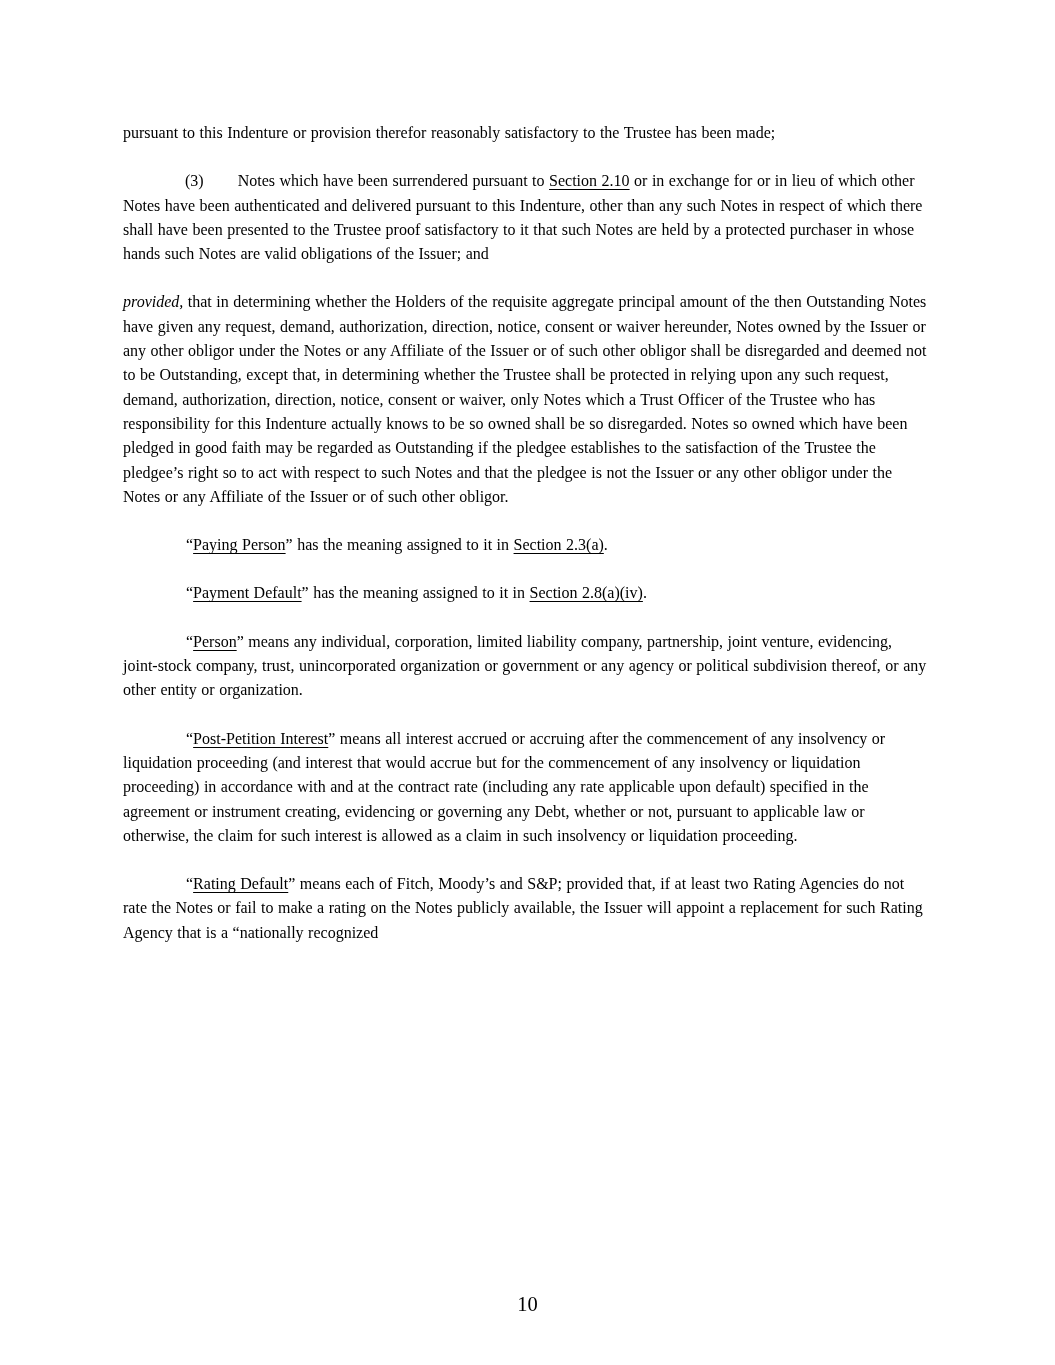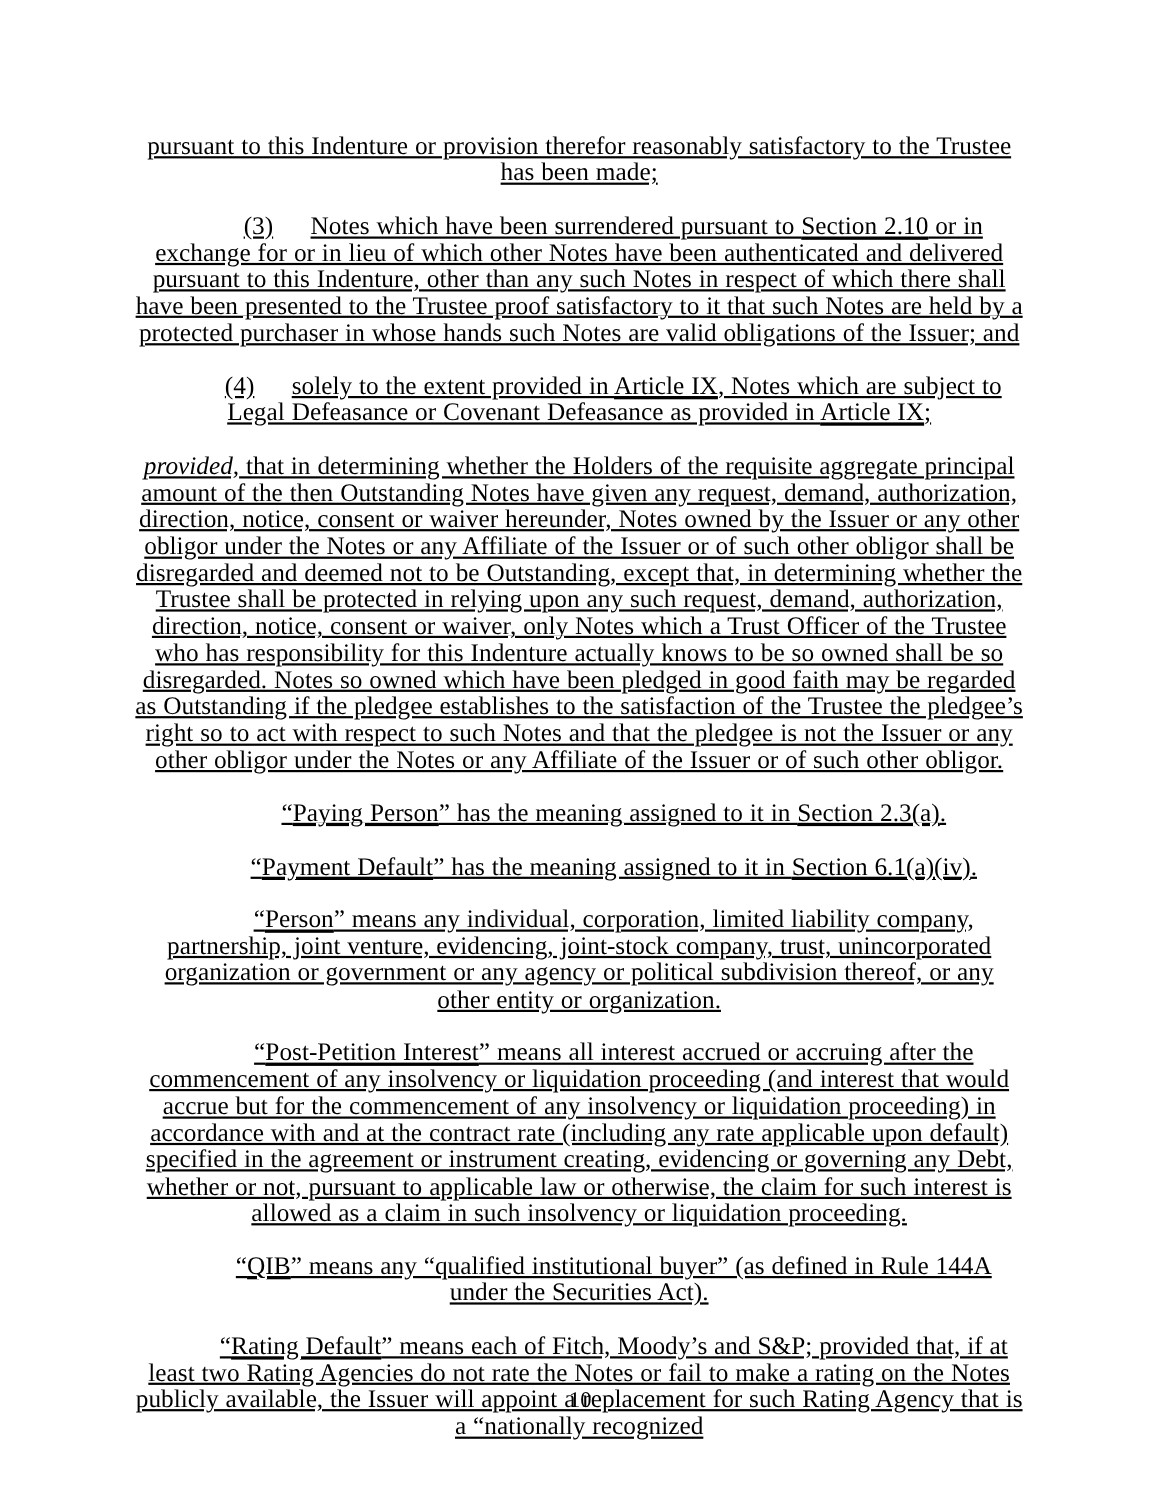--- a/index.html
+++ b/index.html
@@ -17,25 +17,24 @@
   }
   .page {
     box-sizing: border-box;
     width: 1055px;
     height: 1365px;
     padding: 121px 125px 0 123px;
     position: relative;
   }
   #doc-content p {
     margin: 0 0 24px 0;
-    font-size: 23px;
+    font-size: 16px;
     line-height: 24.3px;
-    text-align: center;
+    text-align: left;
     word-spacing: 0.5px;
-    text-decoration: underline;
   }
   p.block {
     margin-left: 63px;
   }
   p.list-item {
     margin-left: 63px;
     text-indent: 62px;
   }
   p.definition {
     text-indent: 63px;
@@ -49,38 +48,36 @@
   }
   .italic {
     font-style: italic;
   }
   .tab {
     display: inline-block;
     width: 34px;
   }
   .page-number {
     position: absolute;
-    top: 1261px;
+    top: 1292px;
     left: 0;
     width: 1055px;
     text-align: center;
     font-size: 20.5px;
     line-height: 24.3px;
   }
 </style>
 </head>
 <body>
 
 <main class="page">
   <div id="doc-content">
       <p class="block"><span>pursuant to this Indenture or provision therefor reasonably satisfactory to the Trustee has been made;</span></p>
       <p class="list-item"><span>(3)</span><span class="tab"></span><span>Notes which have been surrendered pursuant to </span><span class="underline">Section 2.10</span><span> or in exchange for or in lieu of which other Notes have been authenticated and delivered pursuant to this Indenture, other than any such Notes in respect of which there shall have been presented to the Trustee proof satisfactory to it that such Notes are held by a protected purchaser in whose hands such Notes are valid obligations of the Issuer; and</span></p>
-      <p class="list-item"><span>(4)</span><span class="tab"></span><span>solely to the extent provided in </span><span class="underline">Article IX</span><span>, Notes which are subject to Legal Defeasance or Covenant Defeasance as provided in </span><span class="underline">Article IX</span><span>;</span></p>
       <p class="body"><span class="italic">provided,</span><span> that in determining whether the Holders of the requisite aggregate principal amount of the then Outstanding Notes have given any request, demand, authorization, direction, notice, consent or waiver hereunder, Notes owned by the Issuer or any other obligor under the Notes or any Affiliate of the Issuer or of such other obligor shall be disregarded and deemed not to be Outstanding, except that, in determining whether the Trustee shall be protected in relying upon any such request, demand, authorization, direction, notice, consent or waiver, only Notes which a Trust Officer of the Trustee who has responsibility for this Indenture actually knows to be so owned shall be so disregarded. Notes so owned which have been pledged in good faith may be regarded as Outstanding if the pledgee establishes to the satisfaction of the Trustee the pledgee’s right so to act with respect to such Notes and that the pledgee is not the Issuer or any other obligor under the Notes or any Affiliate of the Issuer or of such other obligor.</span></p>
       <p class="definition"><span>“</span><span class="underline">Paying Person</span><span>” has the meaning assigned to it in </span><span class="underline">Section 2.3(a)</span><span>.</span></p>
-      <p class="definition"><span>“</span><span class="underline">Payment Default</span><span>” has the meaning assigned to it in </span><span class="underline">Section 6.1(a)(iv)</span><span>.</span></p>
+      <p class="definition"><span>“</span><span class="underline">Payment Default</span><span>” has the meaning assigned to it in </span><span class="underline">Section 2.8(a)(iv)</span><span>.</span></p>
       <p class="definition"><span>“</span><span class="underline">Person</span><span>” means any individual, corporation, limited liability company, partnership, joint venture, evidencing, joint-stock company, trust, unincorporated organization or government or any agency or political subdivision thereof, or any other entity or organization.</span></p>
       <p class="definition"><span>“</span><span class="underline">Post-Petition Interest</span><span>” means all interest accrued or accruing after the commencement of any insolvency or liquidation proceeding (and interest that would accrue but for the commencement of any insolvency or liquidation proceeding) in accordance with and at the contract rate (including any rate applicable upon default) specified in the agreement or instrument creating, evidencing or governing any Debt, whether or not, pursuant to applicable law or otherwise, the claim for such interest is allowed as a claim in such insolvency or liquidation proceeding.</span></p>
-      <p class="definition"><span>“</span><span class="underline">QIB</span><span>” means any “qualified institutional buyer” (as defined in Rule 144A under the Securities Act).</span></p>
       <p class="definition"><span>“</span><span class="underline">Rating Default</span><span>” means each of Fitch, Moody’s and S&amp;P; provided that, if at least two Rating Agencies do not rate the Notes or fail to make a rating on the Notes publicly available, the Issuer will appoint a replacement for such Rating Agency that is a “nationally recognized</span></p>
     </div>
   <div class="page-number">10</div>
 </main>
 
 </body></html>

